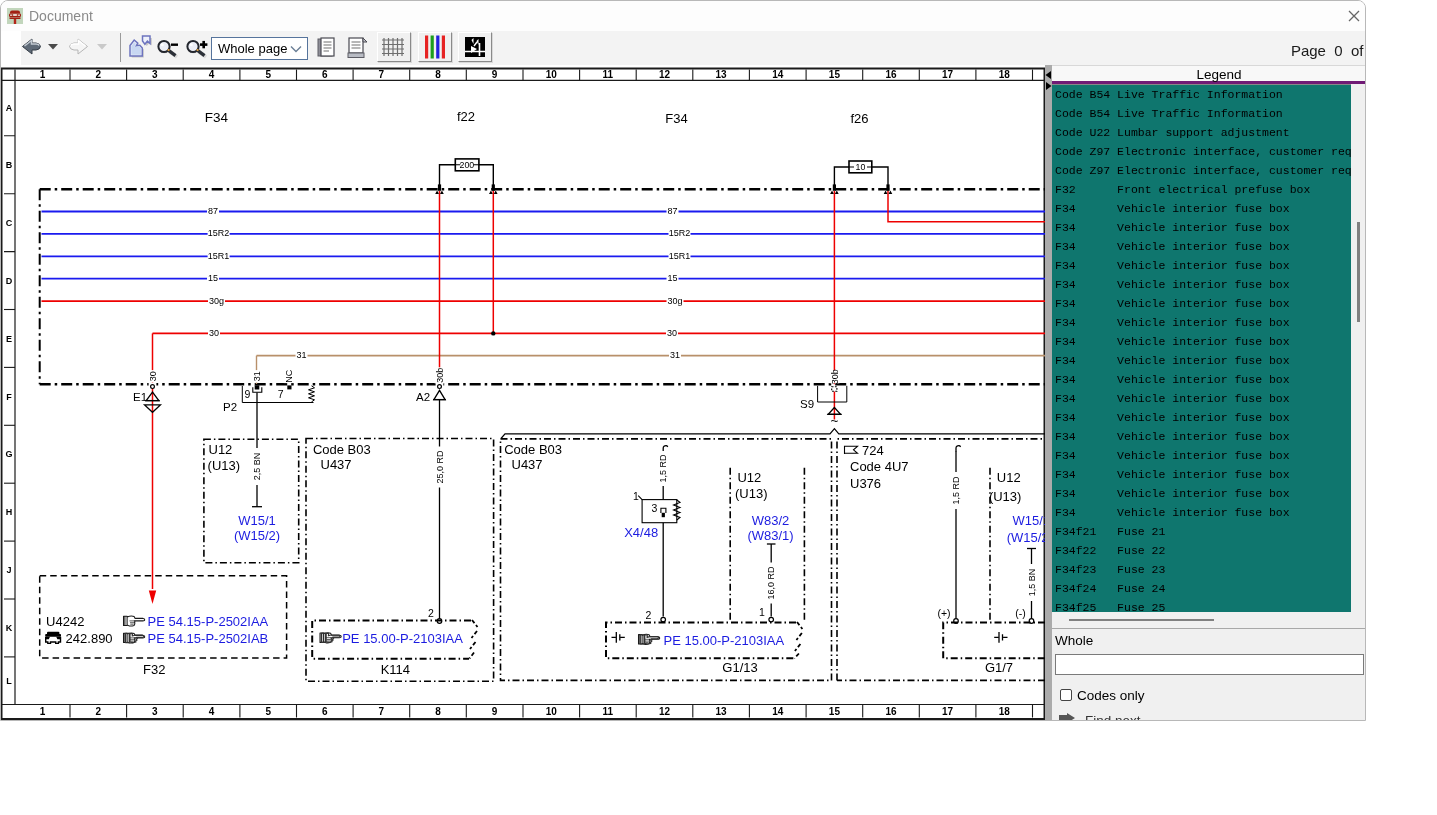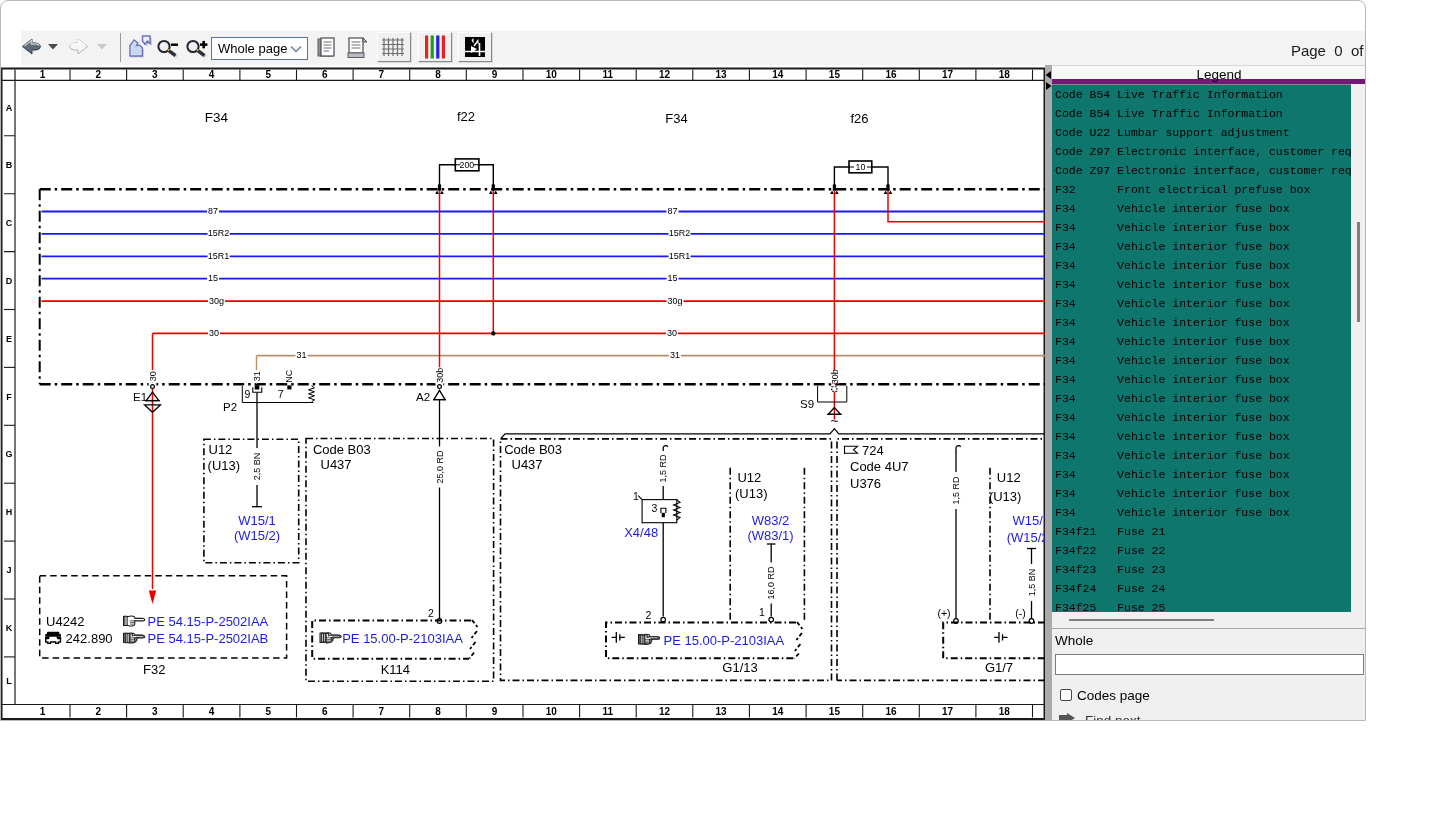--- a/index.html
+++ b/index.html
@@ -11,36 +11,52 @@
 #closex{position:absolute;left:1343px;top:5px;width:20px;height:20px;}
 #toolbar{position:absolute;left:0;top:30px;width:100%;height:34px;background:#f3f3f3;margin-left:20px;}
 #pagetxt{position:absolute;right:9px;top:11px;font-size:15px;color:#1a1a1a;}
 #combo{position:absolute;left:190px;top:6px;width:97px;height:23px;background:#fff;border:1px solid #56749c;box-sizing:border-box;}
 #combo span{position:absolute;left:6px;top:3px;font-size:13px;color:#000;}
 
 .tbtn{position:absolute;top:1px;width:34px;height:30px;background:#f0f0f0;border-top:1px solid #fff;border-left:1px solid #fff;border-right:1px solid #8a8a8a;border-bottom:1px solid #8a8a8a;box-sizing:border-box;box-shadow:1px 1px 0 #d9d9d9;}
 #diag{position:absolute;left:0;top:64px;width:1044px;height:656px;background:#fff;}
 #splitter{position:absolute;left:1044px;top:64px;width:7px;height:656px;background:#ababab;}
 #legend{position:absolute;left:1051px;top:64px;width:315px;height:656px;background:#f0f0f0;}
-#leghead{position:absolute;left:0;top:0;width:315px;height:19px;background:#f8f8f8;border-bottom:5px solid #701a75;border-top:1px solid #d8d8d8;box-sizing:border-box;text-align:center;font-size:13.5px;color:#000;line-height:18px;padding-left:19px;}
+#leghead{position:absolute;left:0;top:0;width:315px;height:19px;background:#f8f8f8;border-bottom:3px solid #701a75;border-top:1px solid #d8d8d8;box-sizing:border-box;text-align:center;font-size:13.5px;color:#000;line-height:18px;padding-left:19px;}
 #leglist{position:absolute;left:0;top:19px;width:299px;height:528px;background:#0f766e;border-top:1px solid #888;box-sizing:border-box;overflow:hidden;font-family:"Liberation Mono",monospace;font-size:11.5px;line-height:19px;white-space:pre;color:#000;padding-left:3px;}
 #vtrack{position:absolute;left:299px;top:19px;width:16px;height:528px;background:#f0f0f0;}
 #vthumb{position:absolute;left:1356px;top:221px;width:3px;height:100px;background:#808080;}
 #hthumb{position:absolute;left:1068px;top:618px;width:145px;height:2px;background:#808080;}
 #sep1{position:absolute;left:1051px;top:627px;width:315px;height:1px;background:#a8a8a8;}
 #searchlab{position:absolute;left:1054px;top:632px;font-size:13.5px;color:#000;}
 #searchbox{position:absolute;left:1054px;top:653px;width:309px;height:21px;background:#fff;border:1px solid #7a7a7a;box-sizing:border-box;}
 #cb{position:absolute;left:1059px;top:688px;width:12px;height:12px;border:1px solid #444;border-radius:2px;background:#fff;box-sizing:border-box;}
 #cblab{position:absolute;left:1076px;top:687px;font-size:13.5px;color:#000;}
 #findico{position:absolute;left:1056px;top:712px;width:20px;height:10px;}
 #findlab{position:absolute;left:1084px;top:712px;font-size:13.5px;color:#333;}
 </style>
 </head>
 <body>
 <div id="win">
+  <div id="titlebar">
+    <svg id="title-ico" viewBox="0 0 16 16">
+      <rect x="0" y="0" width="16" height="16" fill="#c2d6bc"></rect>
+      <path d="M3 4.5 Q3 2.5 5 2.5 L11 2.5 Q13 2.5 13 4.5 L13 5.5 L3 5.5 Z" fill="#a32014"></path>
+      <rect x="2" y="5.5" width="12" height="3.4" rx="1.2" fill="#a32014"></rect>
+      <ellipse cx="8" cy="7" rx="2.6" ry="1.1" fill="#e8e4da"></ellipse>
+      <circle cx="4" cy="7.2" r="0.9" fill="#e8e4da"></circle>
+      <circle cx="12" cy="7.2" r="0.9" fill="#e8e4da"></circle>
+      <rect x="2.5" y="9.4" width="11" height="1.6" fill="#a32014"></rect>
+      <rect x="6.8" y="11" width="2.4" height="5" fill="#b3271a"></rect>
+    </svg>
+    <span id="title-txt">Document</span>
+    <svg id="closex" viewBox="0 0 20 20">
+        <path d="M5 5 L15 15 M15 5 L5 15" stroke="#666" stroke-width="1.3" fill="none"></path>
+      </svg>
+  </div>
   <div id="toolbar">
     <svg style="position:absolute;left:0;top:5px;width:96px;height:22px" viewBox="0 0 96 22">
       <path d="M1.5 10.5 L11 3 L11 7 L15 7 Q19 7.5 19.5 10.5 Q19 13.5 15 14 L11 14 L11 18 Z" fill="#5f6a77" stroke="#353c46" stroke-width="1"></path>
       <path d="M3.5 10 L10.5 4.5 L10.5 8 L15 8 Q17.5 8.2 18.3 9.5" stroke="#c3cad2" stroke-width="1.5" fill="none"></path>
       <path d="M27 8 L37 8 L32 13.5 Z" fill="#4a4a4a"></path>
       <g transform="translate(114,0) scale(-1,1)">
         <path d="M47.5 10.5 L57 3 L57 7 L61 7 Q65 7.5 65.5 10.5 Q65 13.5 61 14 L57 14 L57 18 Z" fill="#f5f5f5" stroke="#b5b5b5" stroke-width="1"></path>
         <path d="M49.5 10 L56.5 4.5 L56.5 8 L61 8 Q63.5 8.2 64.3 9.5" stroke="#fff" stroke-width="1.5" fill="none"></path>
       </g>
       <path d="M76 8 L86 8 L81 13.5 Z" fill="#c9c9c9"></path>
@@ -584,18 +600,18 @@
 F34f24   Fuse 24
 F34f25   Fuse 25</div>
     <div id="vtrack"></div>
   </div>
   <div id="vthumb"></div>
   <div id="hthumb"></div>
   <div id="sep1"></div>
   <span id="searchlab">Whole</span>
   <div id="searchbox"></div>
   <div id="cb"></div>
-  <span id="cblab">Codes page</span>
+  <span id="cblab">Codes only</span>
   <svg id="findico" viewBox="0 0 20 10">
       <path d="M2 2 L10 2 L10 0 L18 5 L10 10 L10 8 L2 8 Z" fill="#555"></path>
     </svg>
   <span id="findlab">Find next</span>
 </div>
 
 </body></html>

